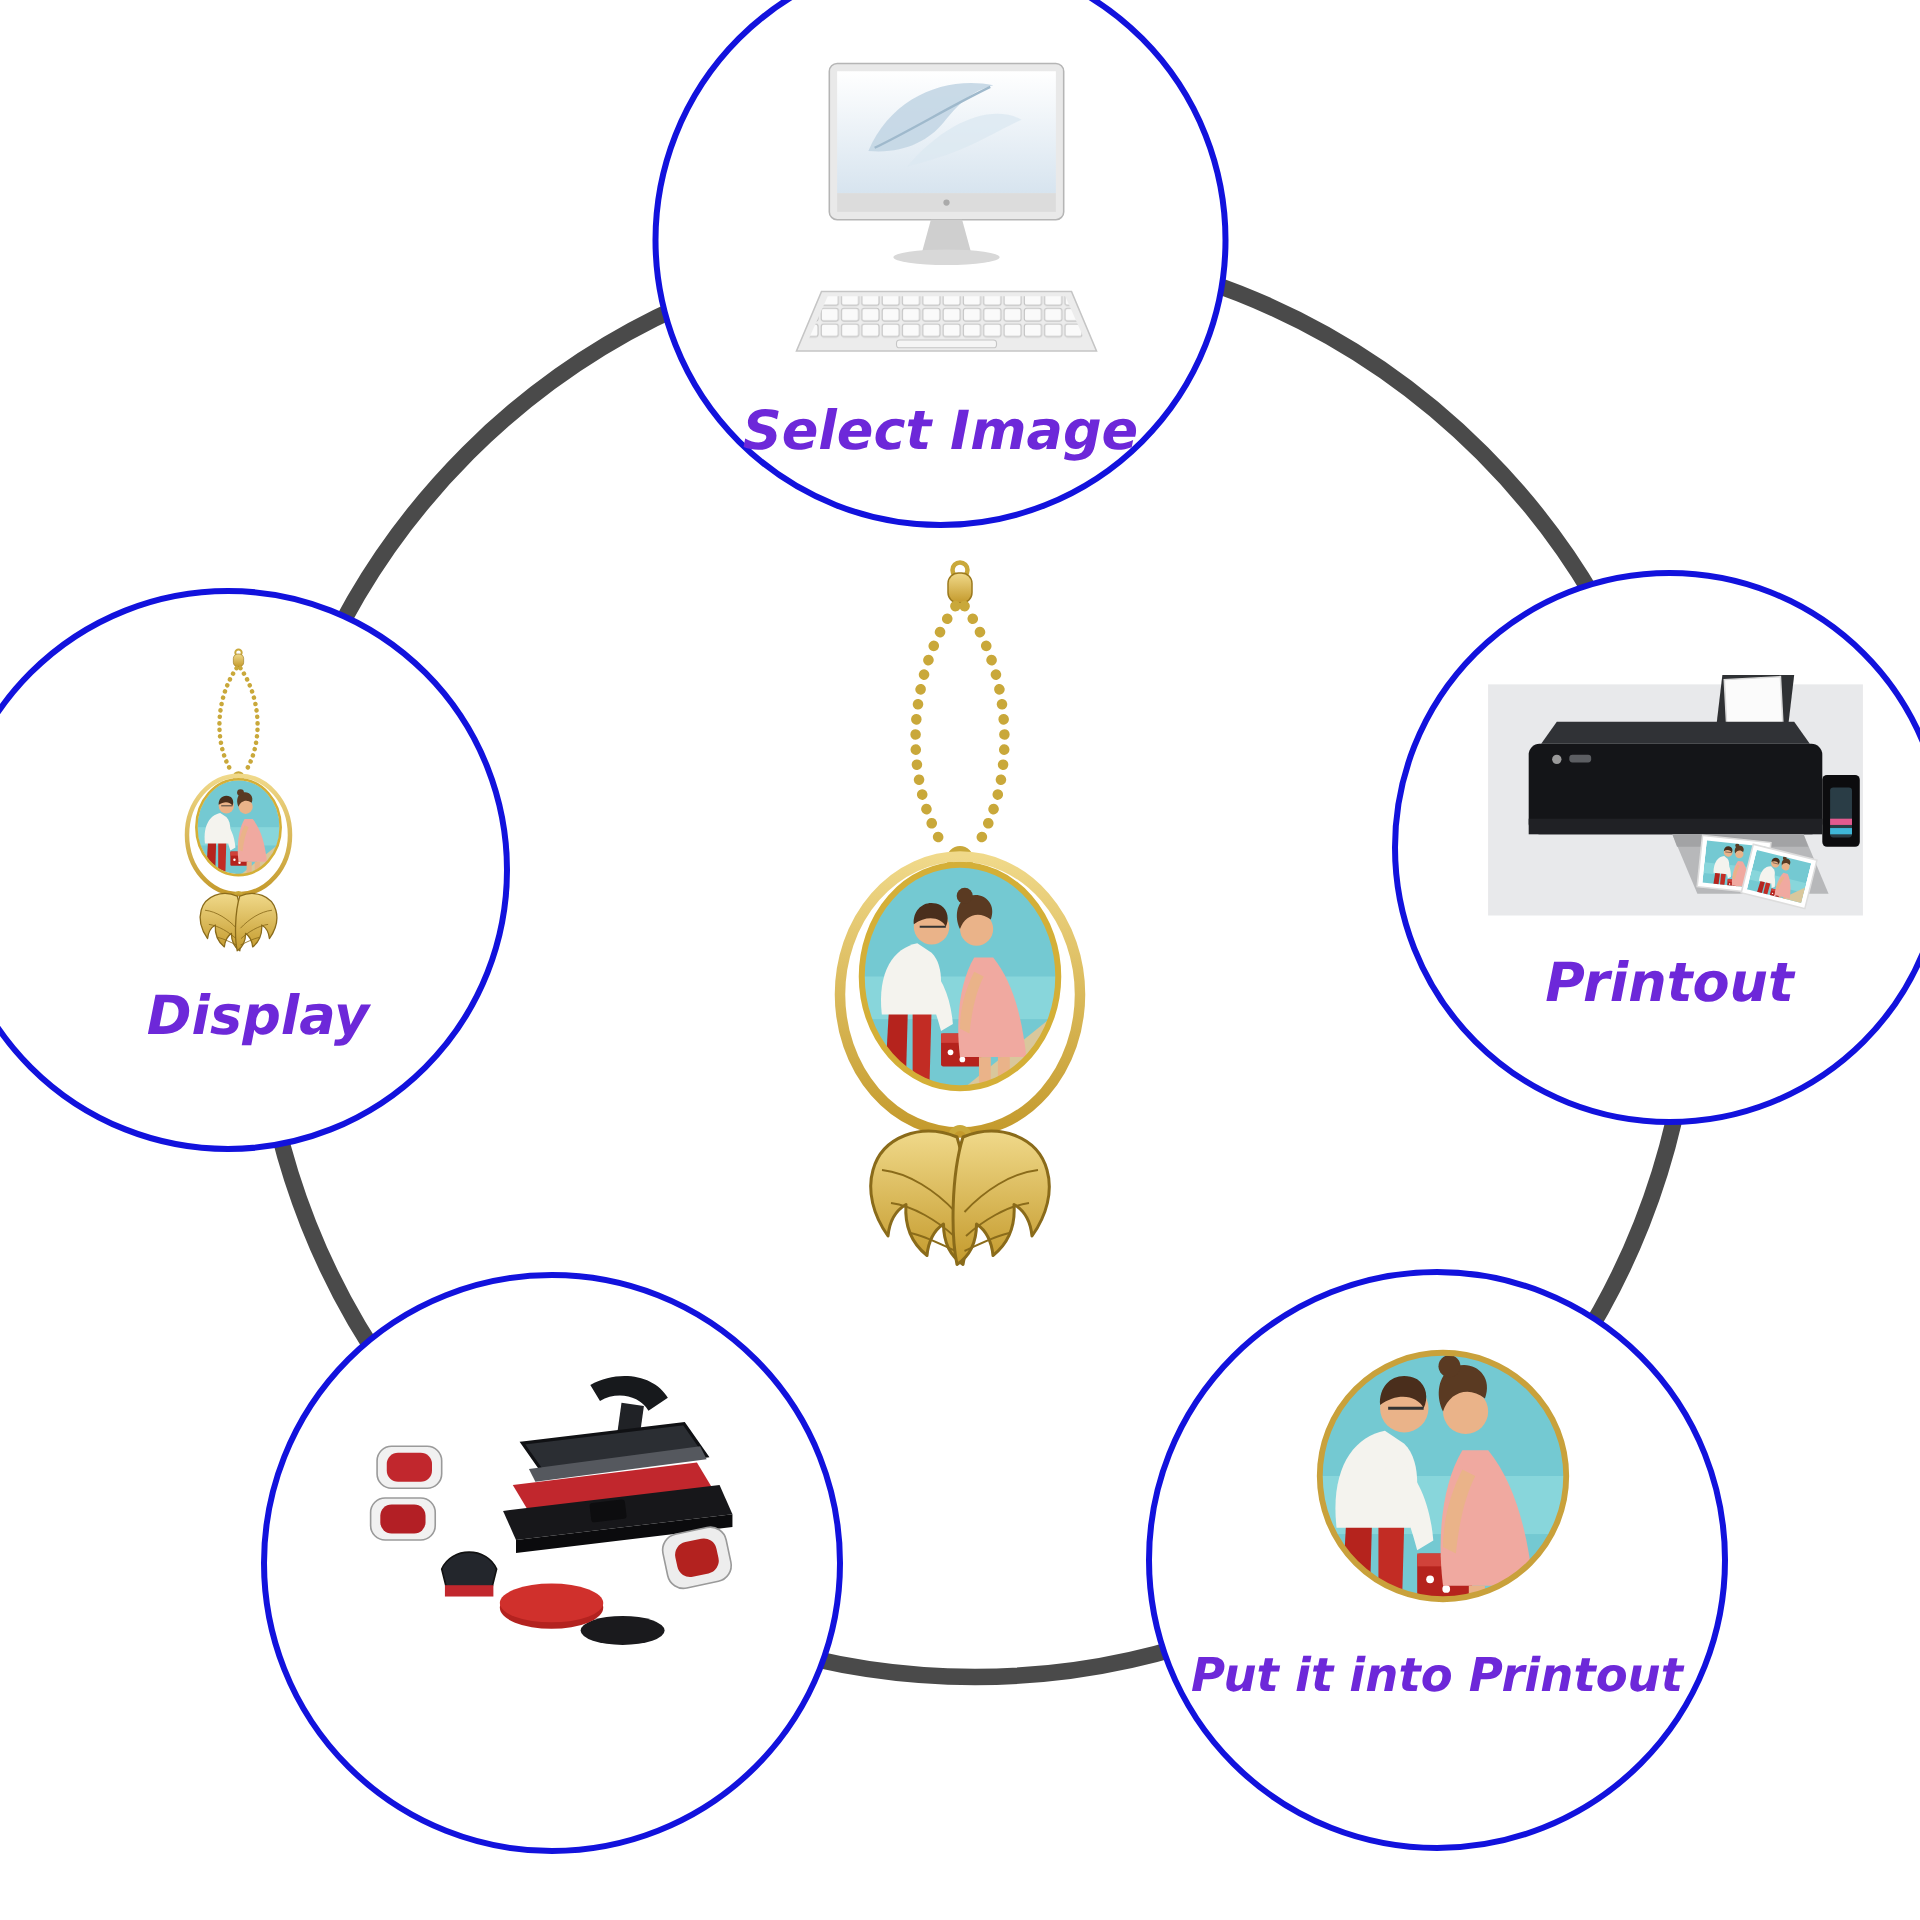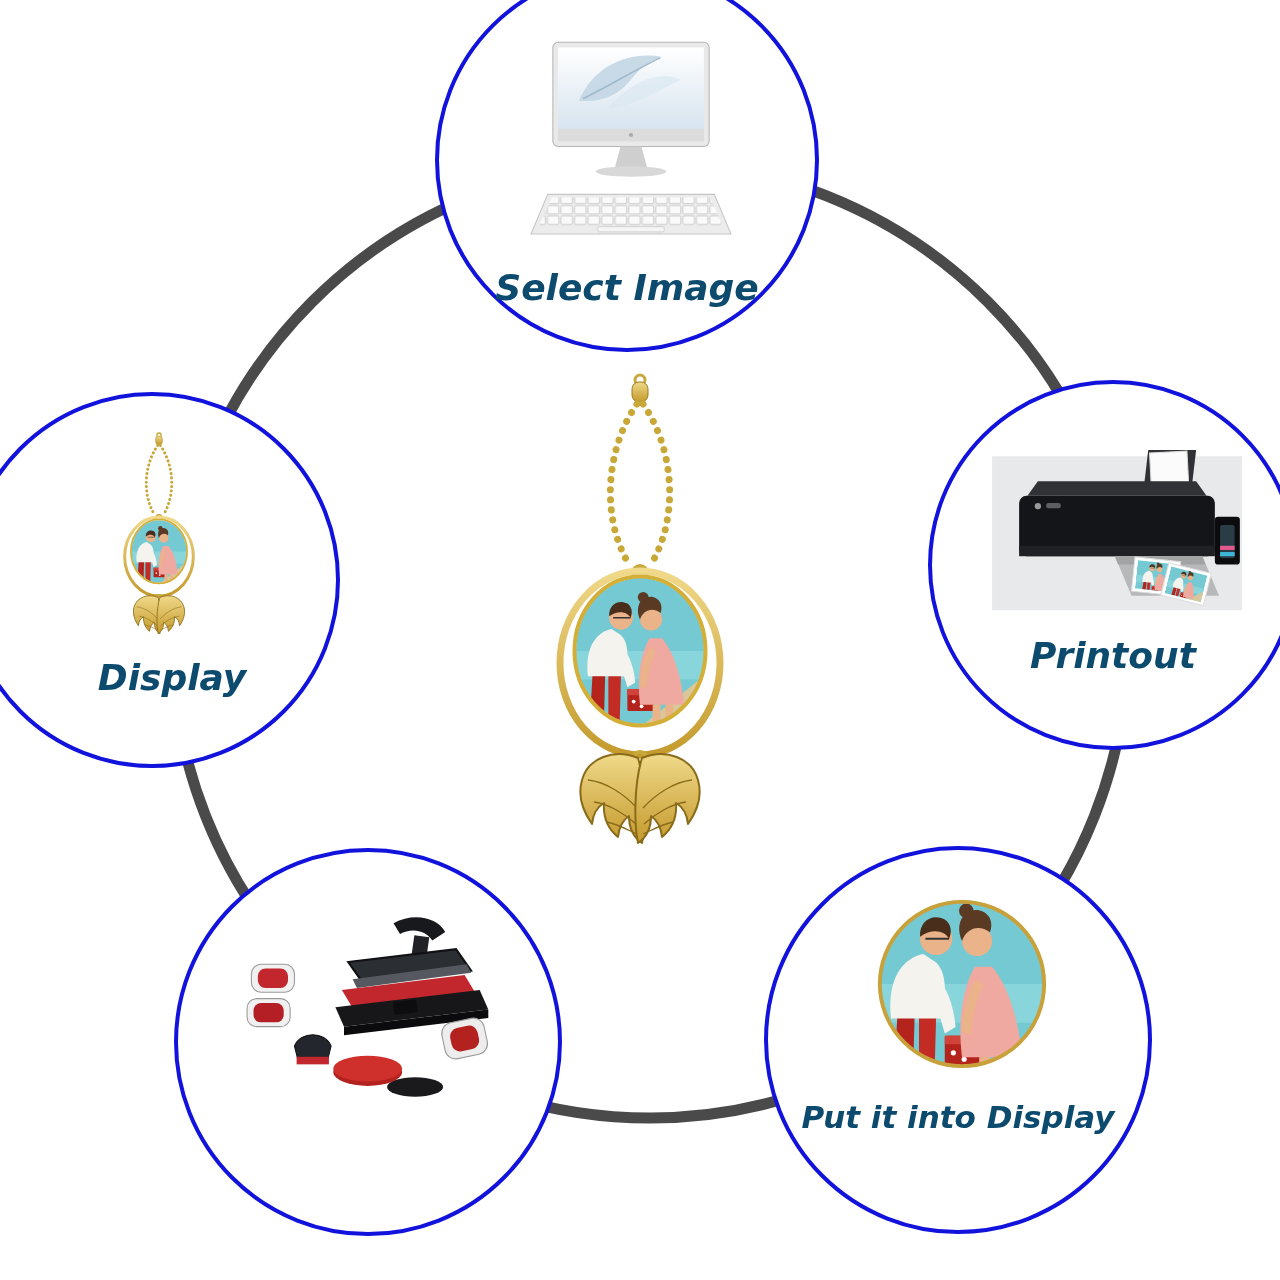--- a/index.html
+++ b/index.html
@@ -9,21 +9,21 @@
   }
   .canvas{position:absolute;inset:0;}
   .ring-svg{position:absolute;left:0;top:0;}
   .node{
     position:absolute;border-radius:50%;background:#ffffff;
     border:4px solid #1212dd;box-sizing:border-box;
   }
   .art{position:absolute;}
   .step-label{
     position:absolute;width:100%;text-align:center;
-    font-style:italic;font-weight:bold;color:#0c4a6e;
+    font-style:italic;font-weight:bold;color:#6d28d9;
     font-size:36px;line-height:1.1;white-space:nowrap;
   }
   .n-top   {left:435px;top:-32px;width:384px;height:384px;}
   .n-right {left:928px;top:380px;width:370px;height:370px;}
   .n-left  {left:-36px;top:392px;width:376px;height:376px;}
   .n-bl    {left:174px;top:848px;width:388px;height:388px;}
   .n-br    {left:764px;top:846px;width:388px;height:388px;}
 
   .n-top  .art{left:67px;top:66px;}
   .n-top  .step-label{top:296px;}
@@ -225,16 +225,16 @@
     </svg>
   </div>
 
   <div class="node n-br">
     <svg class="art" width="176" height="176" viewBox="0 0 180 180">
       <g clip-path="url(#discClip)">
         <use href="#couplePhoto" x="-20" y="-20" width="220" height="220"></use>
       </g>
       <circle cx="90" cy="90" r="84" fill="none" stroke="#c9a13b" stroke-width="4"></circle>
     </svg>
-    <div class="step-label">Put it into Display</div>
+    <div class="step-label">Put it into Printout</div>
   </div>
 
 </div>
 
 </body></html>

